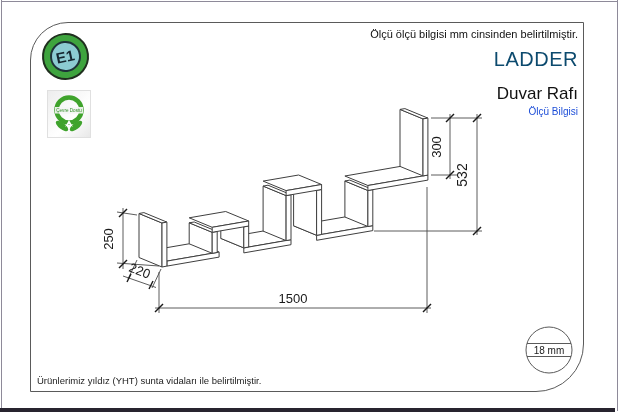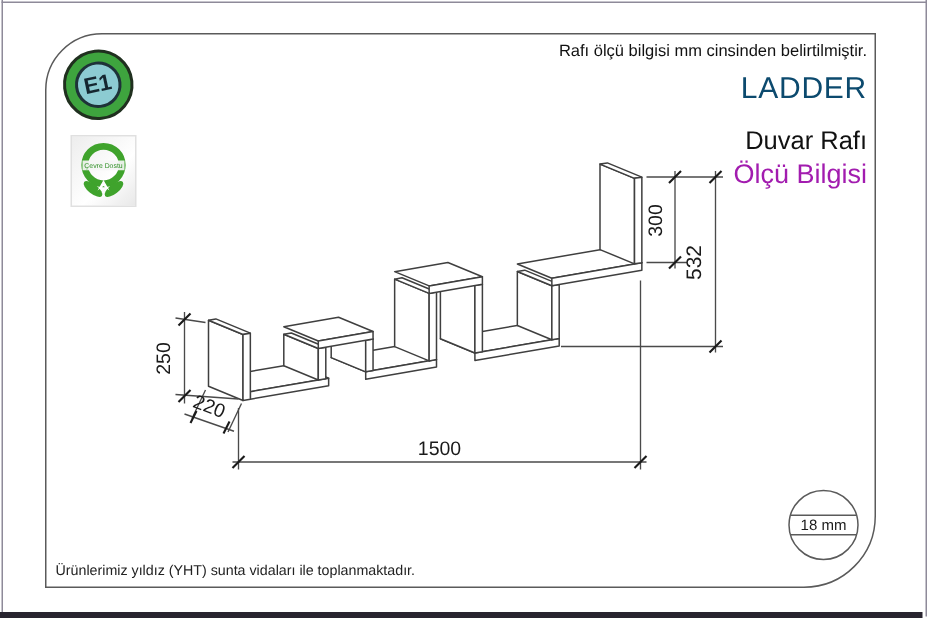--- a/index.html
+++ b/index.html
@@ -9,21 +9,21 @@
   .edge-top{position:absolute;left:1px;right:2px;top:1px;height:1px;background:#8e8a99;}
   .edge-right{position:absolute;right:2px;top:0;bottom:2px;width:1px;background:#8e8a99;}
   .bottom-bar{position:absolute;left:0;right:5px;bottom:1px;height:4px;background:#28242f;}
   .sheet{position:absolute;left:30px;top:22px;width:552px;height:368px;
          border:1px solid #5a5a5a;border-radius:38px 0 48px 0;}
   .top-note{position:absolute;top:28px;left:180px;width:398px;text-align:right;
             font-size:11px;color:#111;}
   .title-block{position:absolute;top:48px;right:42px;text-align:right;line-height:1.15;}
   .title-product{font-size:20px;letter-spacing:.5px;color:#0c4a6e;}
   .title-type{font-size:17px;margin-top:13px;color:#111;}
-  .title-sheet{font-size:18px;margin-top:2px;color:#a21caf;}
+  .title-sheet{font-size:10px;margin-top:2px;color:#1d4ed8;}
   .bottom-note{position:absolute;left:37px;top:375px;font-size:9.5px;color:#222;}
   .e1-badge{position:absolute;left:42px;top:33px;width:47px;height:47px;border-radius:50%;
             background:#3EA43E;border:2px solid #20301f;box-sizing:border-box;
             display:flex;align-items:center;justify-content:center;transform:rotate(-6deg);}
   .e1-inner{width:31px;height:31px;border-radius:50%;background:#8CCBD2;border:2px solid #1e3238;
             box-sizing:border-box;display:flex;align-items:center;justify-content:center;}
   .e1-text{font-size:15px;font-weight:700;color:#152630;transform:rotate(-6deg);}
   .eco-logo{position:absolute;left:47px;top:90px;width:44px;height:48px;
             background:linear-gradient(135deg,#ededed,#ffffff 60%,#e8e8e8);
             border:1px solid #e0e0e0;box-sizing:border-box;}
@@ -140,23 +140,23 @@
     <svg width="42" height="46" viewBox="0 0 42 46">
       <circle cx="21" cy="19" r="12.5" fill="none" stroke="#3fa32c" stroke-width="4.5"></circle>
       <ellipse cx="14" cy="35" rx="7.5" ry="3.2" fill="#3fa32c" transform="rotate(38 14 35)"></ellipse>
       <ellipse cx="28" cy="35" rx="7.5" ry="3.2" fill="#3fa32c" transform="rotate(-38 28 35)"></ellipse>
       <path d="M21,29 L17,36 L21,33 L25,36 Z" fill="#ffffff"></path>
       <rect x="7" y="16" width="28" height="6.5" fill="#f5f5f5" opacity="0.92"></rect>
       <text x="21" y="21" text-anchor="middle" font-size="4.6" fill="#2f8f25" font-family="Liberation Sans, sans-serif">Çevre Dostu</text>
     </svg>
   </div>
 
-  <div class="top-note">Rafı ölçü bilgisi mm cinsinden belirtilmiştir.</div>
+  <div class="top-note">Ölçü ölçü bilgisi mm cinsinden belirtilmiştir.</div>
 
   <div class="title-block">
     <div class="title-product">LADDER</div>
     <div class="title-type">Duvar Rafı</div>
     <div class="title-sheet">Ölçü Bilgisi</div>
   </div>
 
-  <div class="bottom-note">Ürünlerimiz yıldız (YHT) sunta vidaları ile toplanmaktadır.</div>
+  <div class="bottom-note">Ürünlerimiz yıldız (YHT) sunta vidaları ile belirtilmiştir.</div>
 
 </div>
 
 </body></html>

